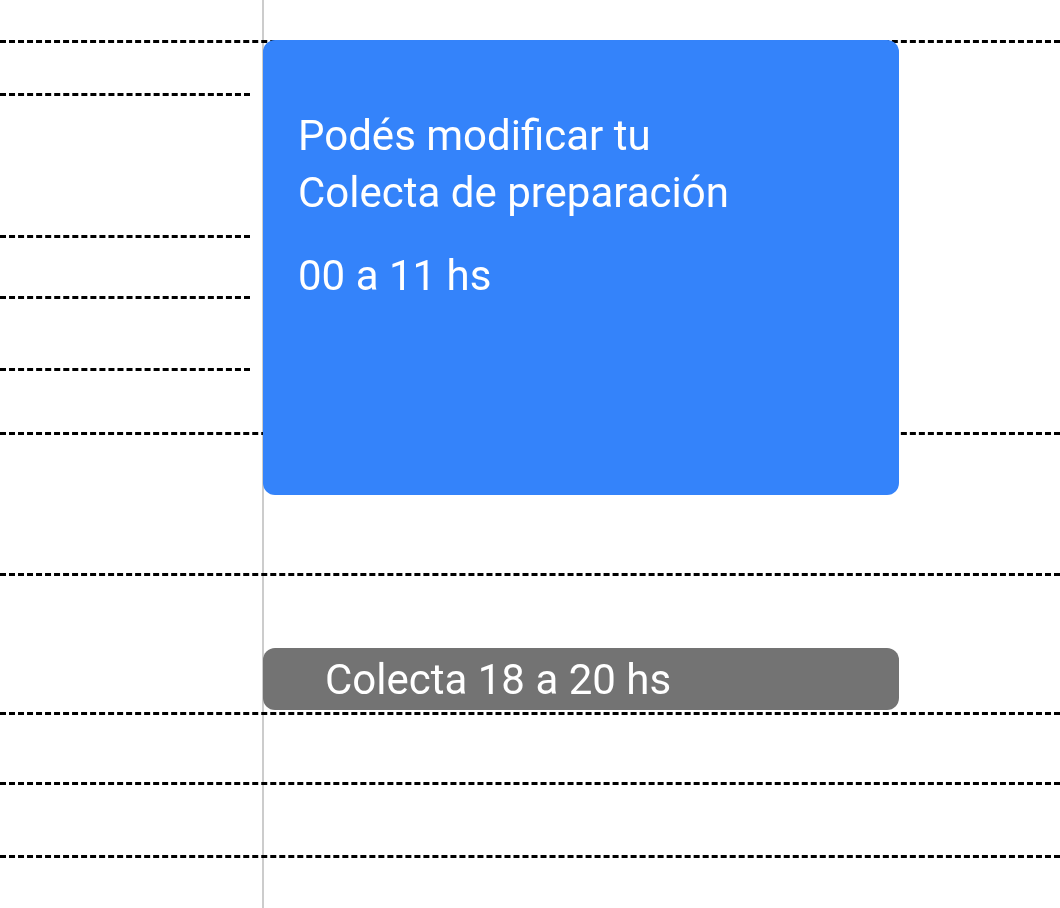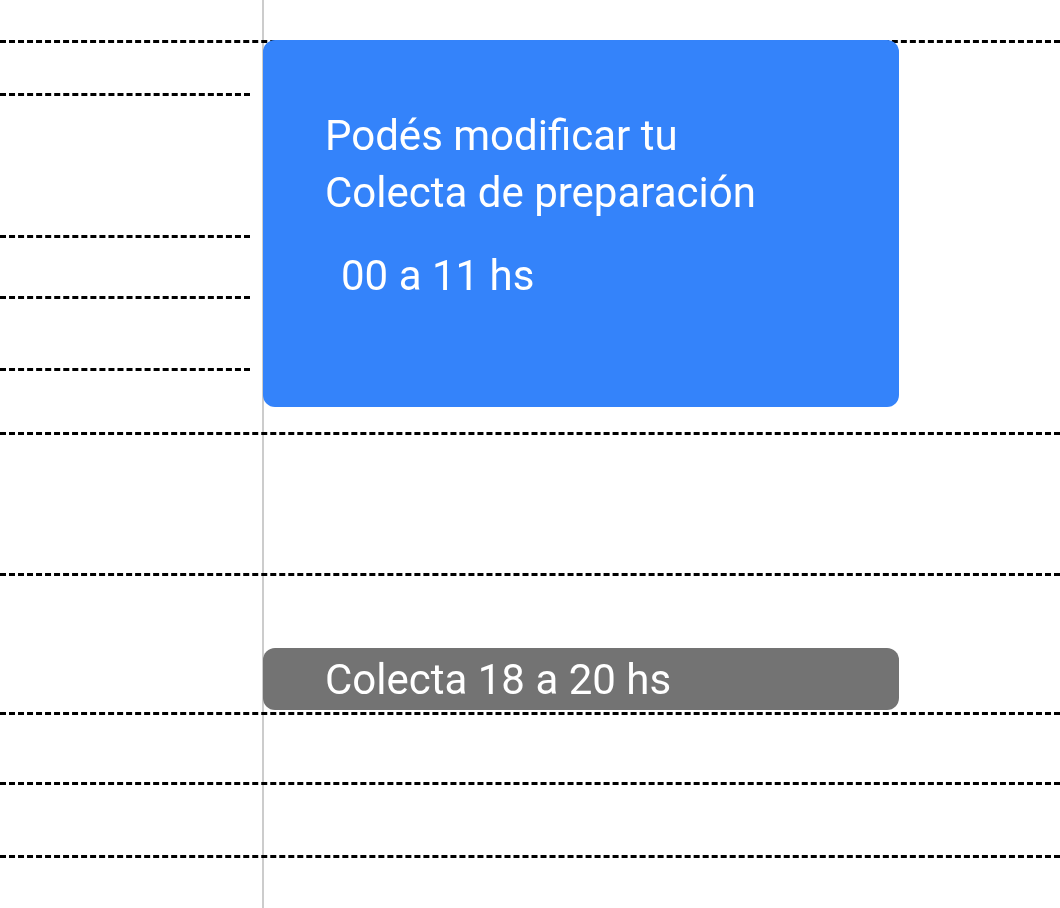--- a/index.html
+++ b/index.html
@@ -42,36 +42,35 @@
       left: 0;
       width: 250px;
       height: 0;
       border-top: 3px dashed #000000;
     }
     .prep-time-block {
       position: absolute;
       left: 263px;
       top: 40px;
       width: 636px;
-      height: 367px;
+      height: 455px;
       background: #3483fa;
       border-radius: 12px;
-      padding: 68px 62px;
+      padding: 68px 35px;
       color: #ffffff;
     }
     .prep-title {
       font-size: 42px;
       font-weight: 400;
       line-height: 1.35;
       margin-bottom: 30px;
     }
     .prep-subtitle {
       font-size: 42px;
       font-weight: 400;
-      margin-left: 16px;
     }
     .collection-block {
       position: absolute;
       left: 263px;
       top: 648px;
       width: 636px;
       height: 62px;
       background: #737373;
       border-radius: 12px;
       padding: 0 62px;

